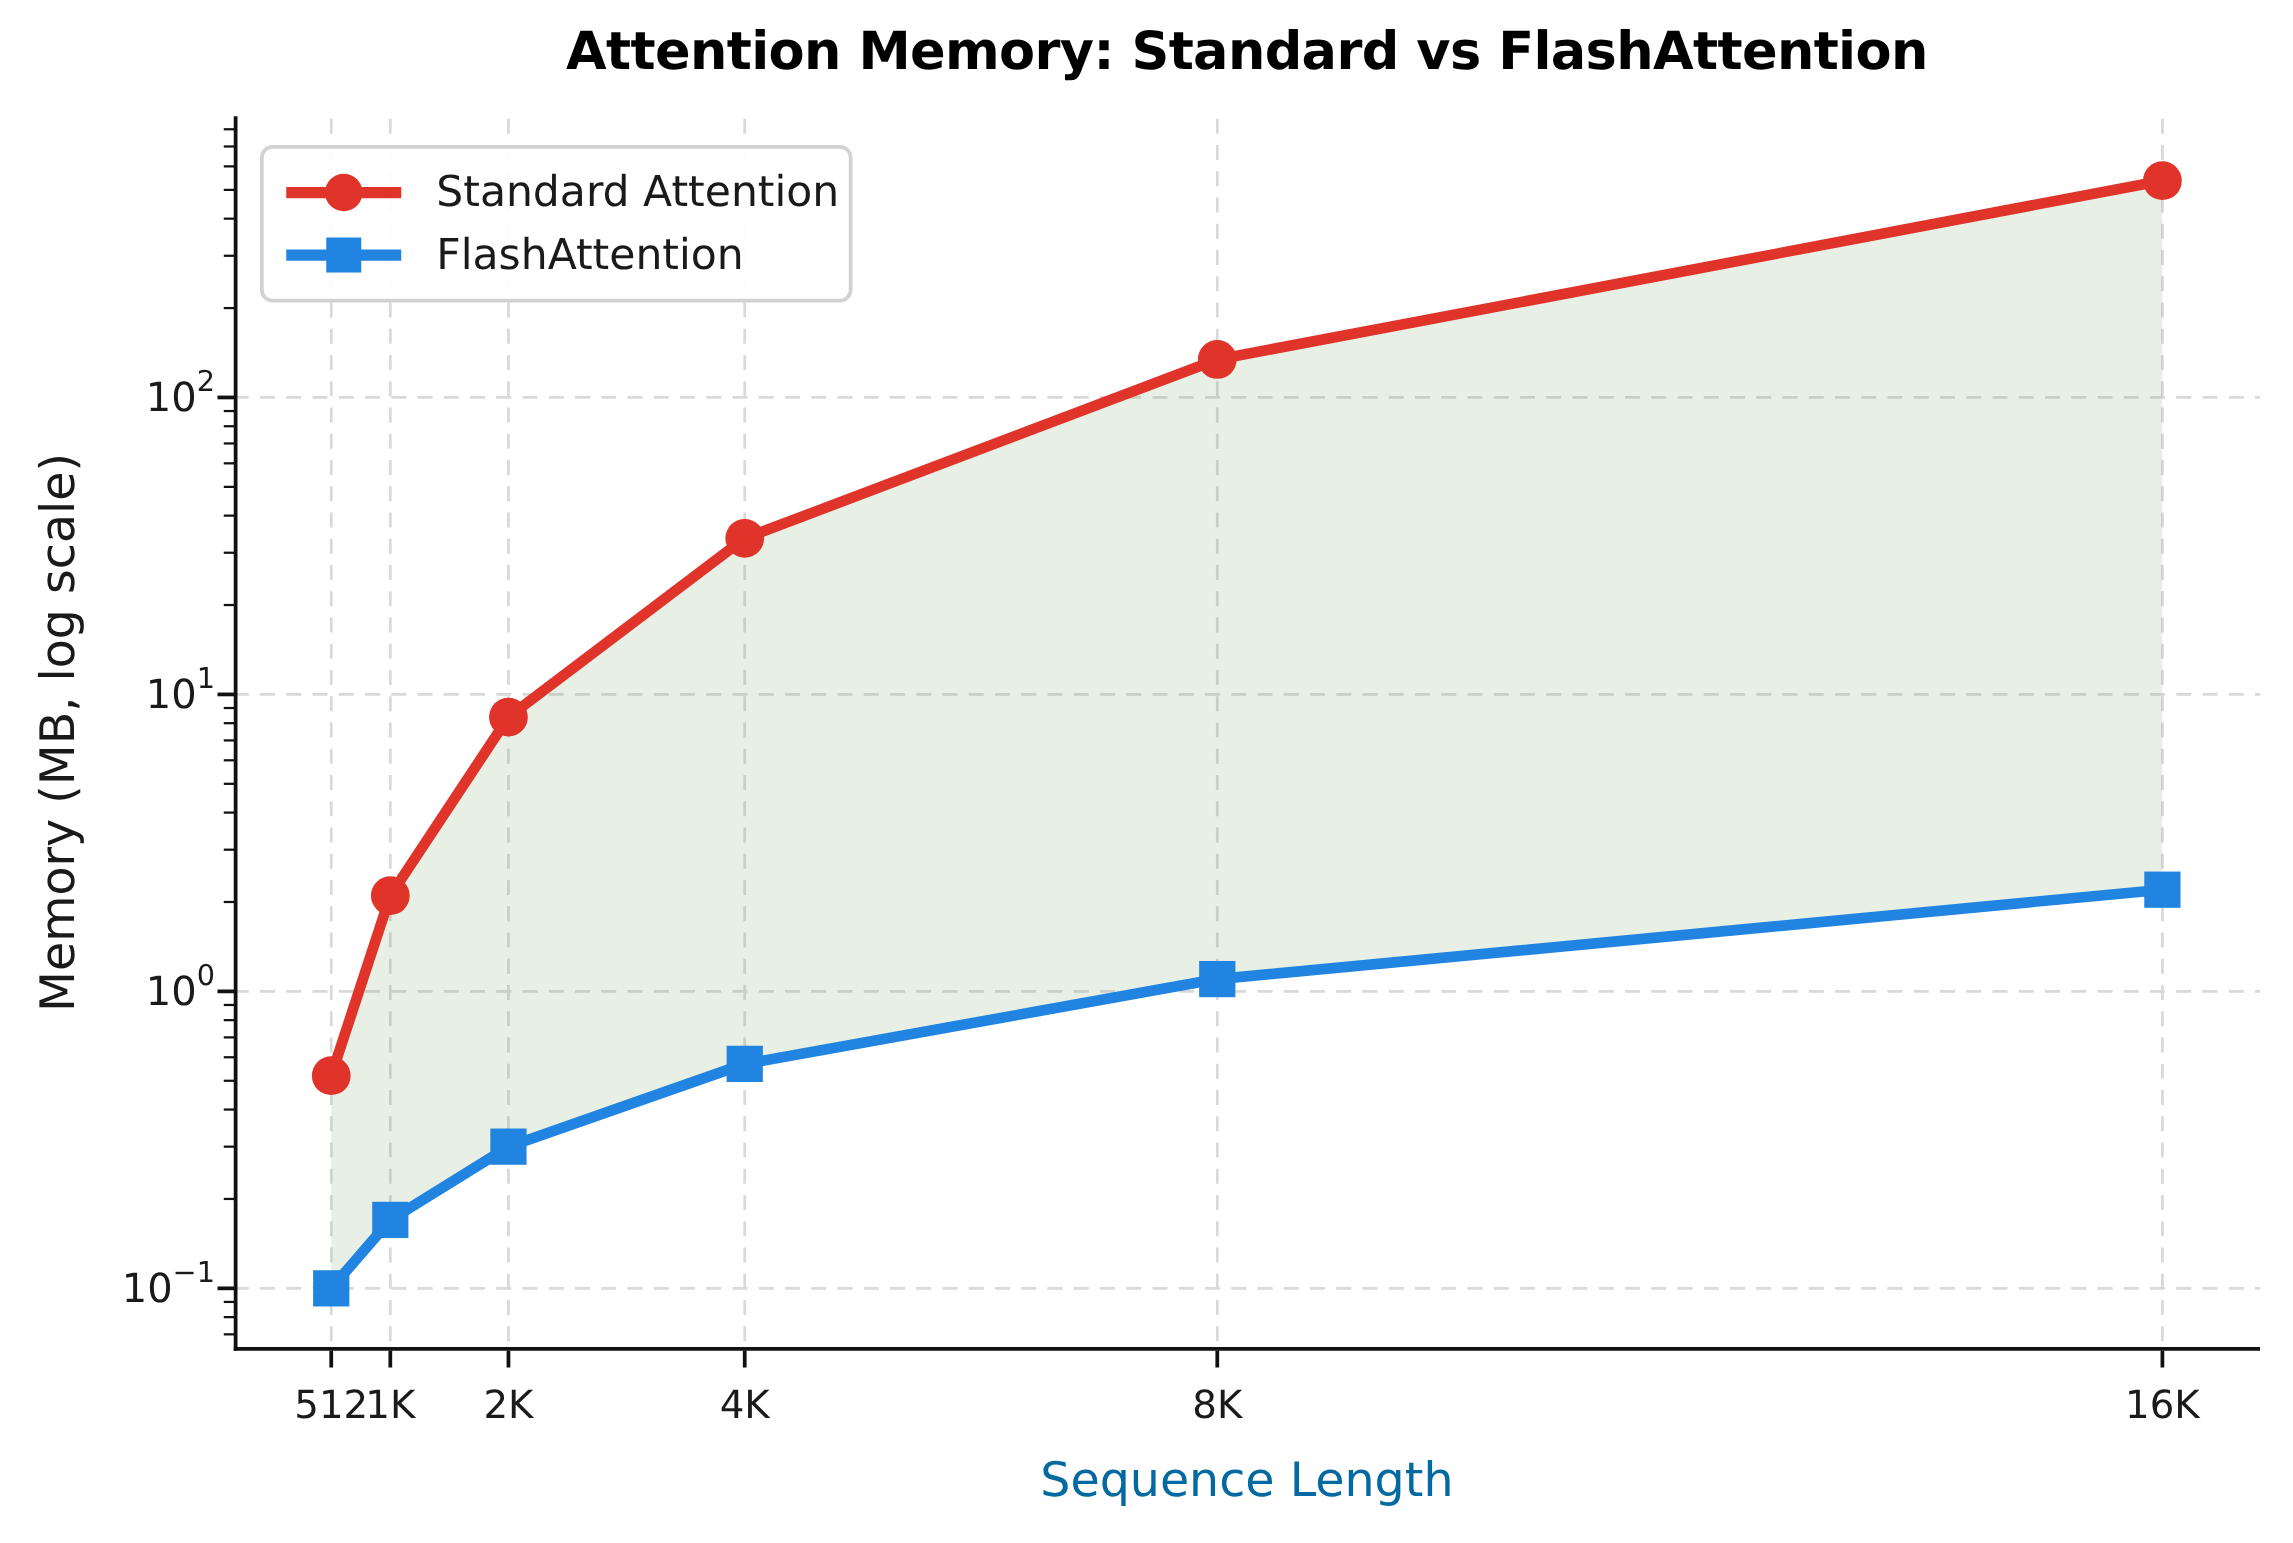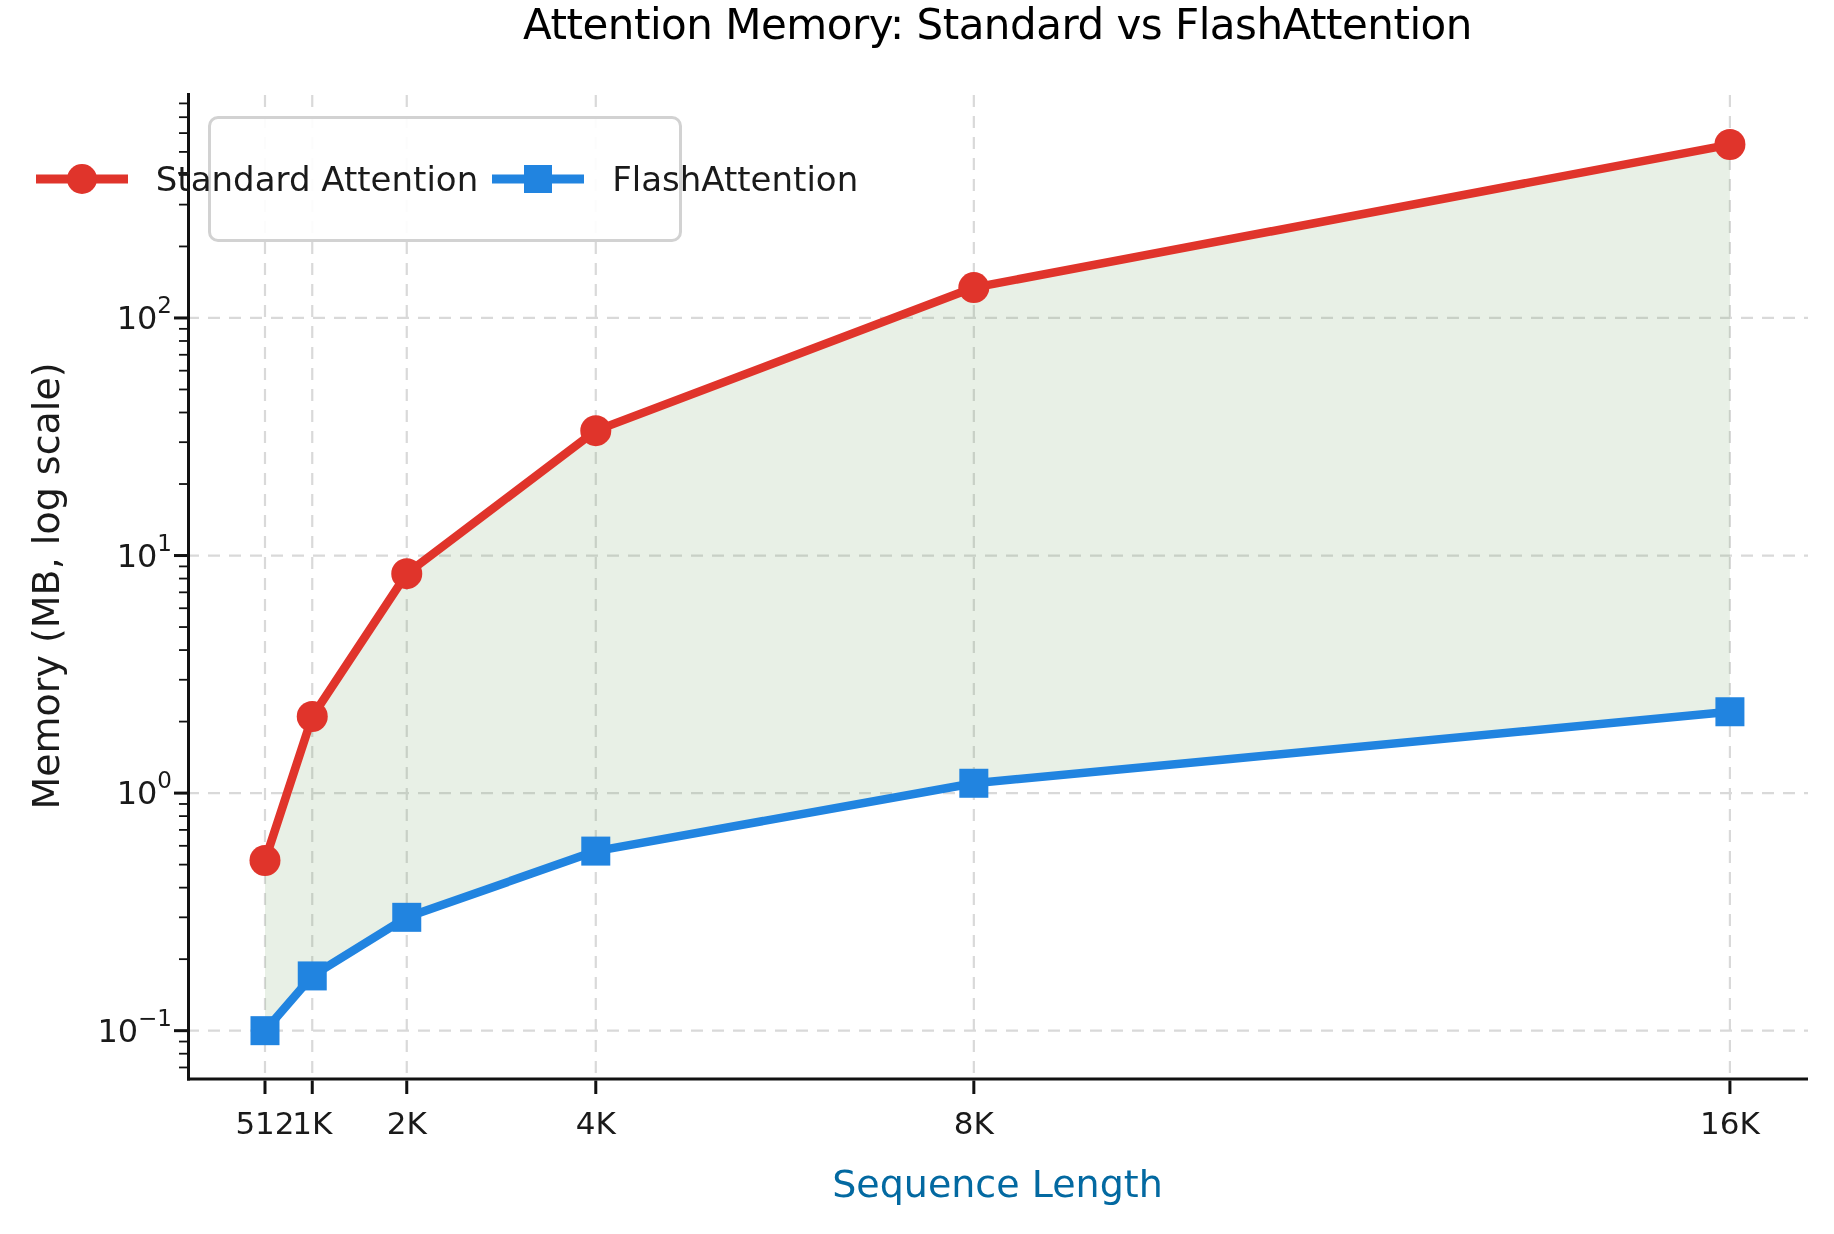--- a/index.html
+++ b/index.html
@@ -5,42 +5,42 @@
   html,body{margin:0;padding:0;background:#ffffff;}
   .figure{
     position:relative;
     width:1834px;height:1234px;
     background:#ffffff;
     font-family:"DejaVu Sans","Liberation Sans",sans-serif;
     color:#1a1a1a;
     overflow:hidden;
   }
   .chart-title{
-    position:absolute;left:187px;top:0;width:1621px;
-    text-align:center;font-size:42px;font-weight:normal;color:#000;
+    position:absolute;left:187px;top:16px;width:1621px;
+    text-align:center;font-size:42px;font-weight:bold;color:#000;
     letter-spacing:-0.5px;
   }
   .x-label{
     position:absolute;left:187px;top:1162px;width:1621px;
     text-align:center;font-size:38px;color:#0369a1;
   }
   .y-label{
     position:absolute;left:46px;top:586px;width:0;height:0;
     white-space:nowrap;font-size:38px;color:#1a1a1a;
   }
   .y-label > span{
     display:inline-block;transform:translate(-50%,-50%) rotate(-90deg);
   }
   svg.chart{position:absolute;left:0;top:0;}
   .legend{
     position:absolute;left:208px;top:116px;width:474px;height:126px;
     box-sizing:border-box;
     background:rgba(255,255,255,0.92);
     border:3px solid #d2d2d2;border-radius:10px;
-    display:flex;justify-content:center;
+    display:flex;flex-direction:column;justify-content:center;
     padding:6px 14px;gap:10px;
   }
   .legend-row{display:flex;align-items:center;gap:24px;}
   .legend-label{font-size:34px;color:#1a1a1a;white-space:nowrap;}
   .legend-swatch{width:100px;height:36px;flex:0 0 auto;}
 </style>
 </head>
 <body>
 
 <div class="figure">

